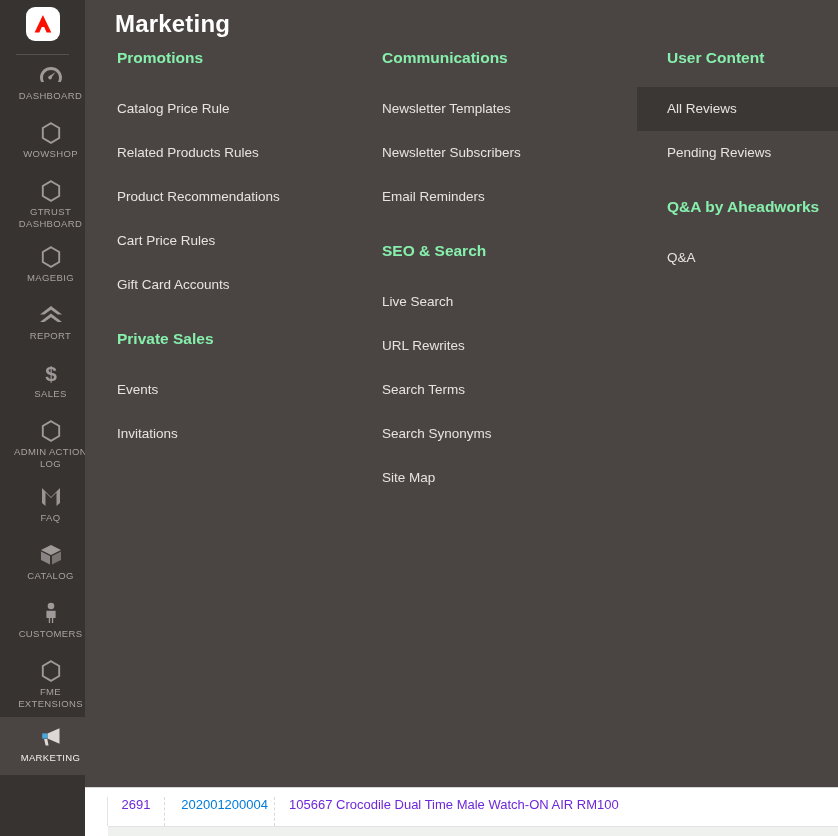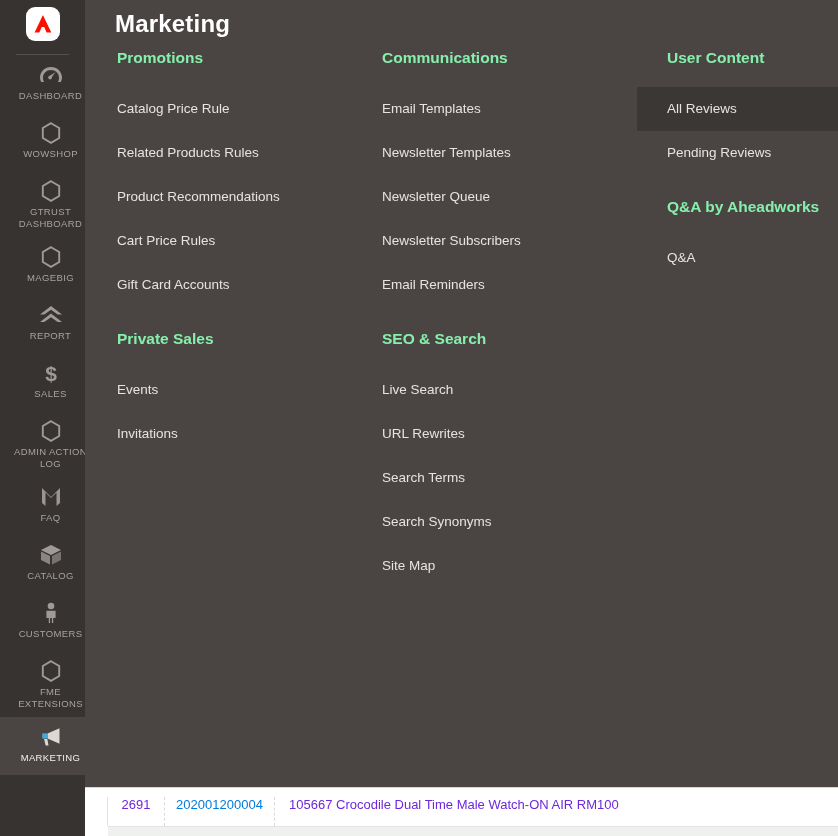--- a/index.html
+++ b/index.html
@@ -47,21 +47,21 @@
     color: #6d28d9;
     padding: 0 10px;
     white-space: nowrap;
     overflow: hidden;
     border-right: 1px dashed #d9d9d9;
     height: 29px;
     line-height: 16px;
   }
   .grid-cell.c-sel { width: 23px; border-right: 1px solid #e3e3e3; padding: 0; }
   .grid-cell.c-id  { width: 57px; text-align: center; padding: 0 6px; }
-  .grid-cell.c-sku { width: 110px; text-align: center; color: #007bdb; padding: 0 6px; }
+  .grid-cell.c-sku { width: 110px; text-align: right; color: #007bdb; padding: 0 6px; }
   .grid-cell.c-name{ flex: 1; border-right: none; padding-left: 14px; }
   .grid-foot {
     position: absolute;
     left: 23px; top: 38px;
     right: 0; bottom: 0;
     background: #eef1ee;
     border-top: 1px solid #e3e3e3;
   }
 
   
@@ -330,23 +330,21 @@
           </div>
           <div class="group">
             <div class="group-title">Private Sales</div>
             <a class="m-item">Events</a>
             <a class="m-item">Invitations</a>
           </div>
         </div>
         <div class="col col-2">
           <div class="group">
             <div class="group-title">Communications</div>
-            <a class="m-item">Email Templates</a>
             <a class="m-item">Newsletter Templates</a>
-            <a class="m-item">Newsletter Queue</a>
             <a class="m-item">Newsletter Subscribers</a>
             <a class="m-item">Email Reminders</a>
           </div>
           <div class="group g-seo">
             <div class="group-title">SEO &amp; Search</div>
             <a class="m-item">Live Search</a>
             <a class="m-item">URL Rewrites</a>
             <a class="m-item">Search Terms</a>
             <a class="m-item">Search Synonyms</a>
             <a class="m-item">Site Map</a>

